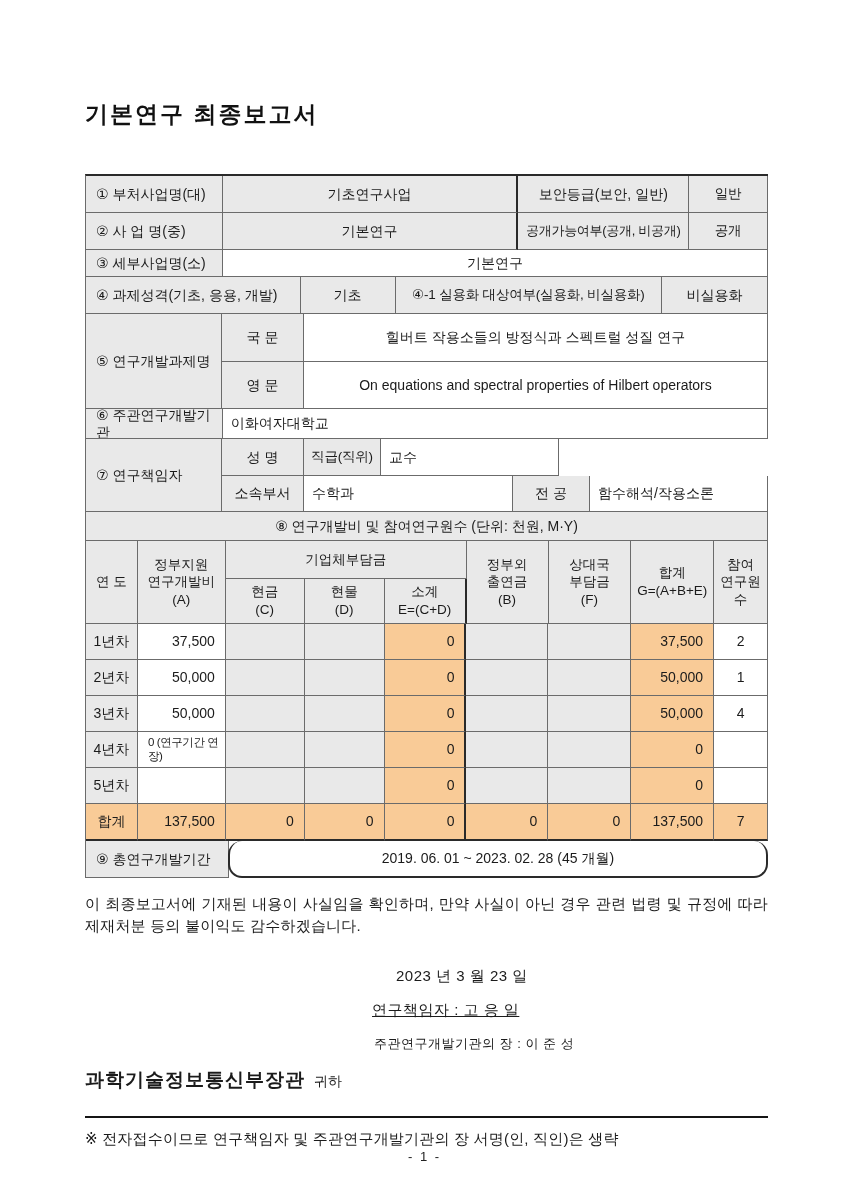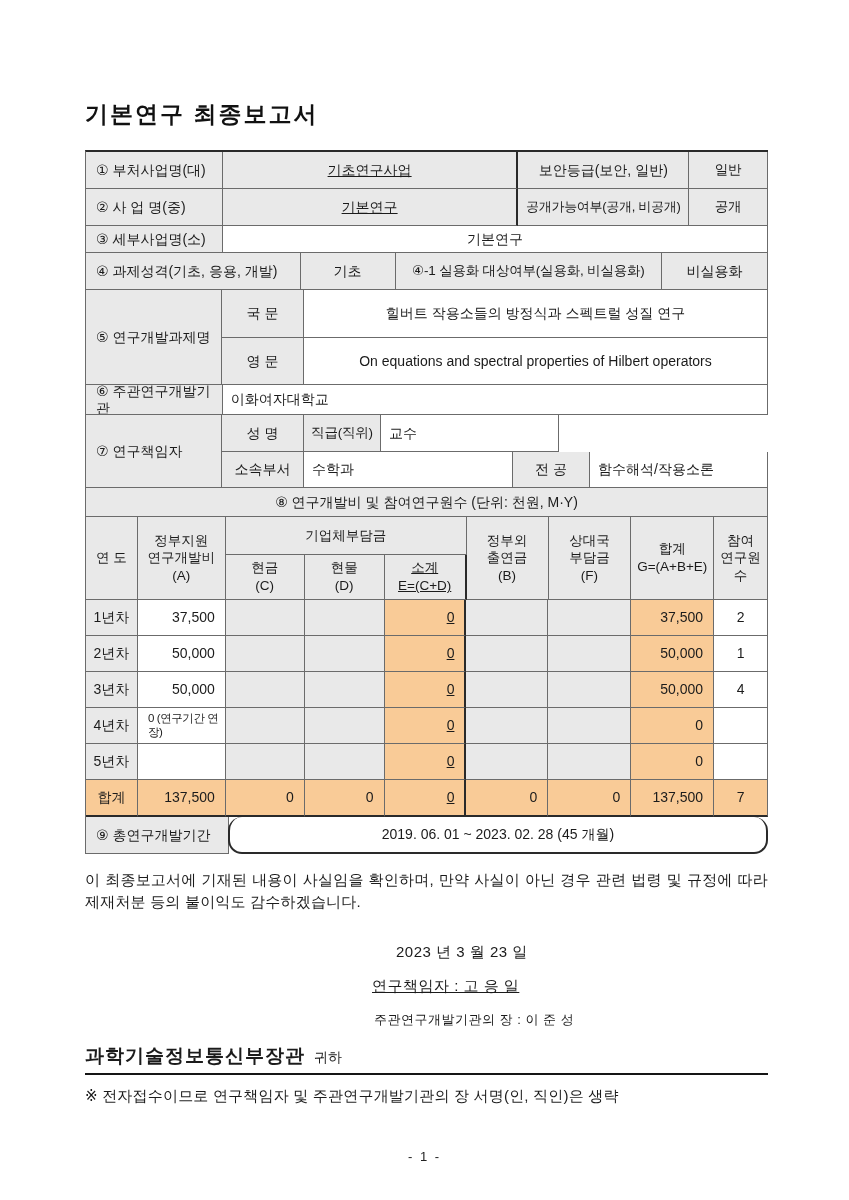--- a/index.html
+++ b/index.html
@@ -15,37 +15,37 @@
     width:849px;height:1200px;position:relative;
     font-family:"Liberation Sans","DejaVu Sans",sans-serif;
     color:var(--ink);
   }
   .content{position:absolute;left:85px;top:0;width:683px;}
   .doc-title{
     margin-top:99px;text-align:left;font-size:23px;font-weight:700;
     letter-spacing:2px;color:#111;
   }
   
-  .tbl{margin-top:20px;border-top:2px solid var(--bd-dark);border-left:1px solid var(--bd);}
+  .tbl{margin-top:44px;border-top:2px solid var(--bd-dark);border-left:1px solid var(--bd);}
   .t-row{display:flex;}
   .c{
     border-right:1px solid var(--bd);border-bottom:1px solid var(--bd);
     display:flex;align-items:center;font-size:14px;line-height:1.2;
     overflow:hidden;
   }
   .center{justify-content:center;text-align:center;}
   .label{background:var(--gray);padding-left:10px;}
   .gray{background:var(--gray);}
   .orange{background:var(--orange);}
   .lpad{padding-left:8px;}
   .num{justify-content:flex-end;padding-right:10px;text-align:right;}
   .stack{display:flex;flex-direction:column;}
   .fs13{font-size:13px;letter-spacing:-0.3px;}
   .fs135{font-size:13.5px;letter-spacing:-0.2px;}
-  .thickR{border-right:2px solid var(--bd-dark);text-decoration:underline;}
+  .thickR{border-right:2px solid var(--bd-dark);}
   
   .bh{
     background:var(--gray);white-space:pre-line;text-align:center;
     justify-content:center;font-size:13.5px;line-height:1.3;
   }
   .sec8{background:var(--gray);font-size:14px;}
   
   .total-row .c{background:var(--orange);border-bottom:2px solid var(--bd-dark);}
   
   .r9-label{border-bottom:1px solid var(--bd);}
@@ -56,21 +56,21 @@
   .small-note{font-size:11.5px;padding-left:10px;letter-spacing:-0.4px;}
   
   .declaration{
     margin-top:15px;font-size:15px;line-height:22px;text-align:justify;
     letter-spacing:0.2px;word-break:keep-all;
   }
   .sig-date{margin-top:30px;margin-left:311px;font-size:15px;letter-spacing:0.5px;}
   .sig-pi{margin-top:15px;margin-left:287px;font-size:15px;letter-spacing:0.5px;text-decoration:underline;}
   .sig-head{margin-top:15px;margin-left:289px;font-size:13px;letter-spacing:0.5px;}
   .recipient-line{
-    margin-top:14px;border-bottom:2px solid #151515;padding-bottom:4px;
+    margin-top:14px;border-bottom:2px solid #151515;padding-bottom:23px;
     display:flex;align-items:baseline;
   }
   .recipient{font-size:19px;font-weight:600;letter-spacing:1px;}
   .recipient-suffix{font-size:14px;margin-left:9px;}
   .note{margin-top:12px;font-size:15px;letter-spacing:0.2px;}
   .page-footer{
     position:absolute;left:0;right:0;bottom:36px;text-align:center;
     font-size:13px;letter-spacing:2px;color:#222;
   }
 </style>

